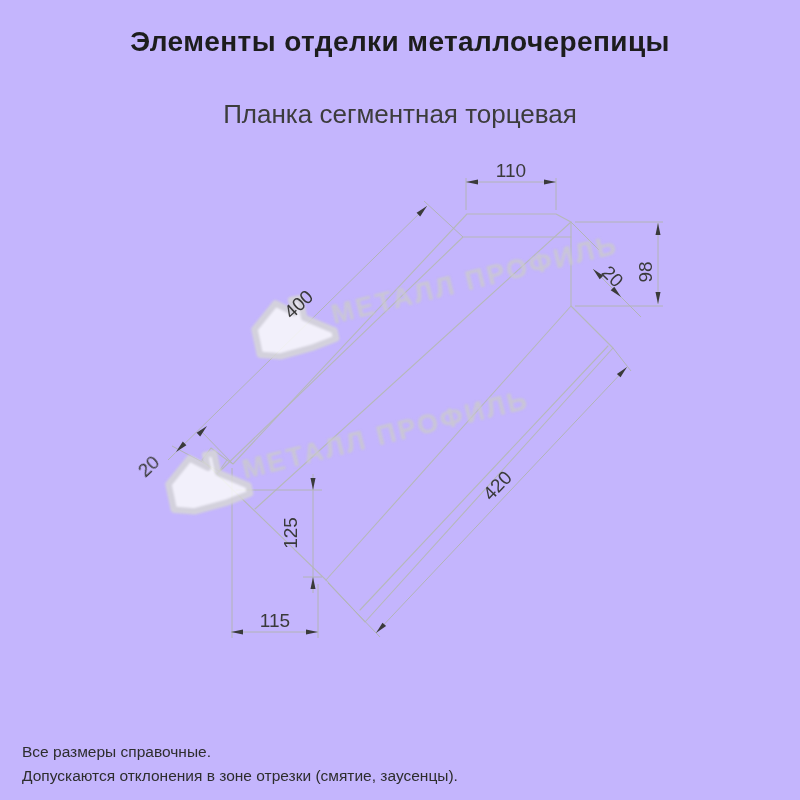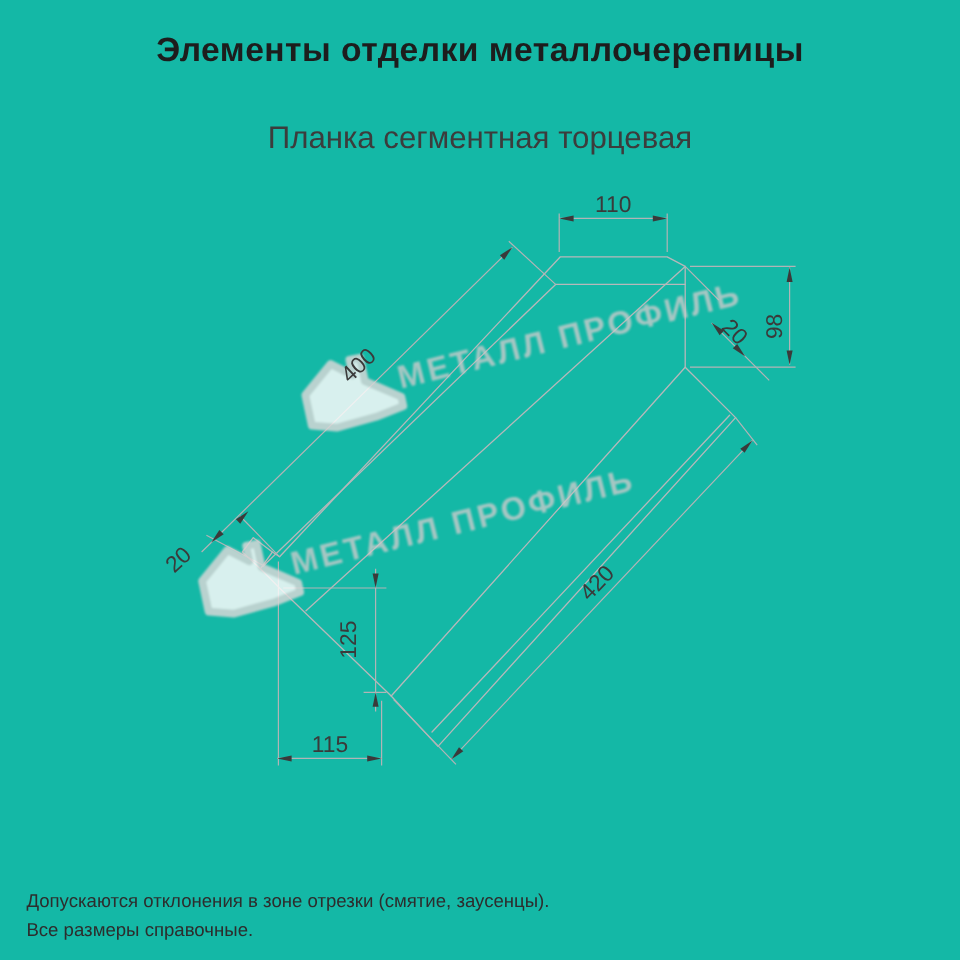--- a/index.html
+++ b/index.html
@@ -1,16 +1,16 @@
 <!DOCTYPE html>
 <html><head>
 <meta charset="utf-8">
 <style>
   html,body{margin:0;padding:0;background:#fff;}
-  #stage{position:relative;width:800px;height:800px;background:#14b8a6;overflow:hidden;
+  #stage{position:relative;width:800px;height:800px;background:#c4b5fd;overflow:hidden;
          font-family:"Liberation Sans", sans-serif;}
   .page-title{position:absolute;top:26px;left:0;width:800px;text-align:center;
               font-size:28px;font-weight:bold;color:#1d1d1d;letter-spacing:.4px;}
   .subtitle{position:absolute;top:103px;left:0;width:800px;text-align:center;
             font-size:26px;font-weight:400;color:#3c3c3c;line-height:23px;}
   .footer{position:absolute;top:740px;left:22px;width:740px;
           font-size:15.5px;color:#2d2d2d;line-height:24px;}
   svg{position:absolute;left:0;top:0;}
   .edge{stroke:#b6b8ba;stroke-width:1.1;fill:none;stroke-linejoin:round;stroke-linecap:round;}
   .dimline{stroke:#b2b4b6;stroke-width:1;fill:none;}
@@ -98,17 +98,17 @@
       <text class="dimtext" x="608" y="281" transform="rotate(45 608 281)">20</text>
       <text class="dimtext" x="303" y="309" transform="rotate(-43 303 309)">400</text>
       <text class="dimtext" x="153" y="471" transform="rotate(-43 153 471)">20</text>
       <text class="dimtext" x="297" y="533" transform="rotate(-90 297 533)">125</text>
       <text class="dimtext" x="275" y="627">115</text>
       <text class="dimtext" x="502" y="490" transform="rotate(-46 502 490)">420</text>
     </g>
   </svg>
 
   <div class="footer">
+    <div>Все размеры справочные.</div>
     <div>Допускаются отклонения в зоне отрезки (смятие, заусенцы).</div>
-    <div>Все размеры справочные.</div>
   </div>
 
 </div>
 
 </body></html>

